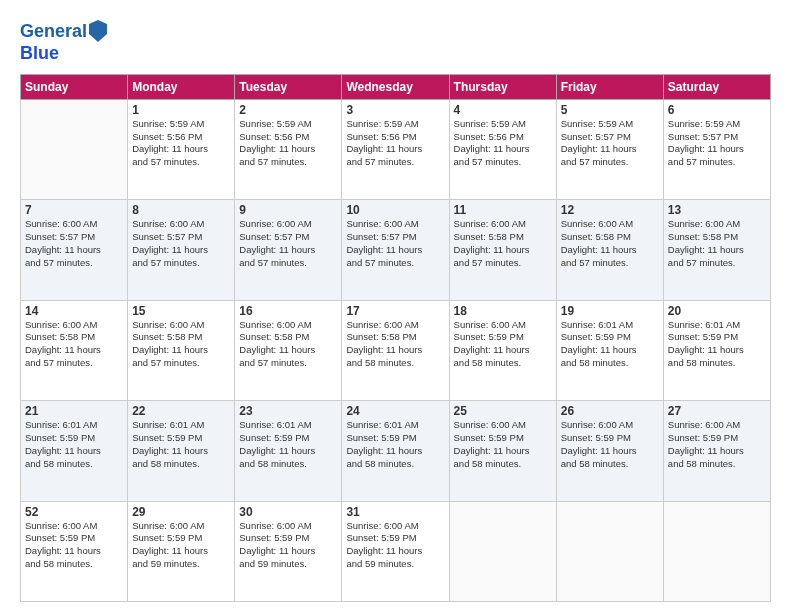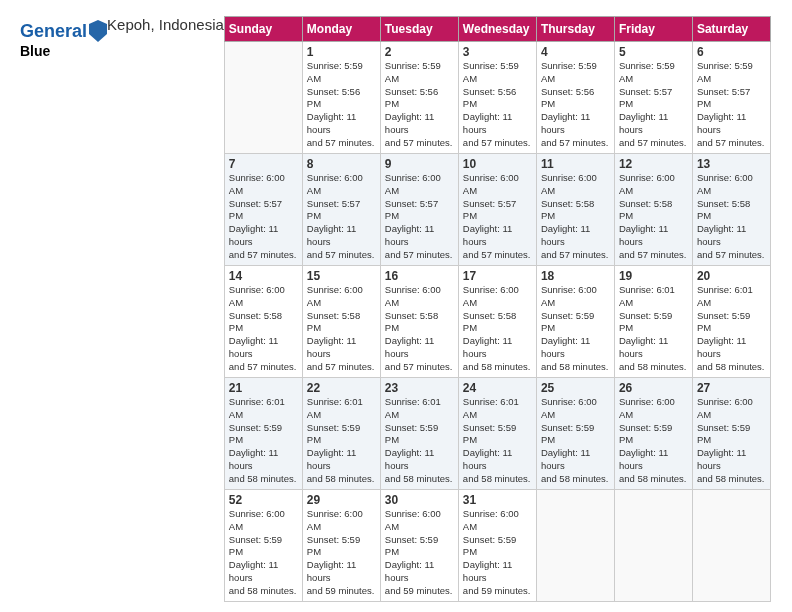--- a/index.html
+++ b/index.html
@@ -8,21 +8,21 @@
       height: 612px;
       font-family: Arial, sans-serif;
       background: #fff;
       overflow: hidden;
     }
     .page {
       width: 783px;
       height: 612px;
       padding: 16px 12px 10px 20px;
       display: flex;
-      flex-direction: row;
+      flex-direction: column;
     }
     .header {
       display: flex;
       justify-content: space-between;
       align-items: flex-start;
       margin-bottom: 10px;
     }
     .logo {
       display: flex;
       align-items: center;
@@ -104,25 +104,24 @@
 <div class="page">
   <div class="header">
     <div class="logo">
       <div>
         <div style="display:flex;align-items:center;">
           <span class="logo-text"><span>General</span></span>
           <svg class="logo-icon" viewBox="0 0 18 22" fill="none">
             <path d="M0 4 L9 0 L18 4 L18 14 Q9 22 9 22 Q9 22 0 14 Z" fill="#2566a8"></path>
           </svg>
         </div>
-        <div class="logo-text" style="color:#000000;font-size:14px;font-weight:bold;">Blue</div>
+        <div class="logo-text" style="color:#1d4ed8;font-size:18px;font-weight:bold;">Blue</div>
       </div>
     </div>
     <div class="title-block">
-      <div class="location">Kepoh, Indonesia</div>
     </div>
   </div>
 
   <table class="calendar">
     <thead>
       <tr>
         <th>Sunday</th>
         <th>Monday</th>
         <th>Tuesday</th>
         <th>Wednesday</th>

